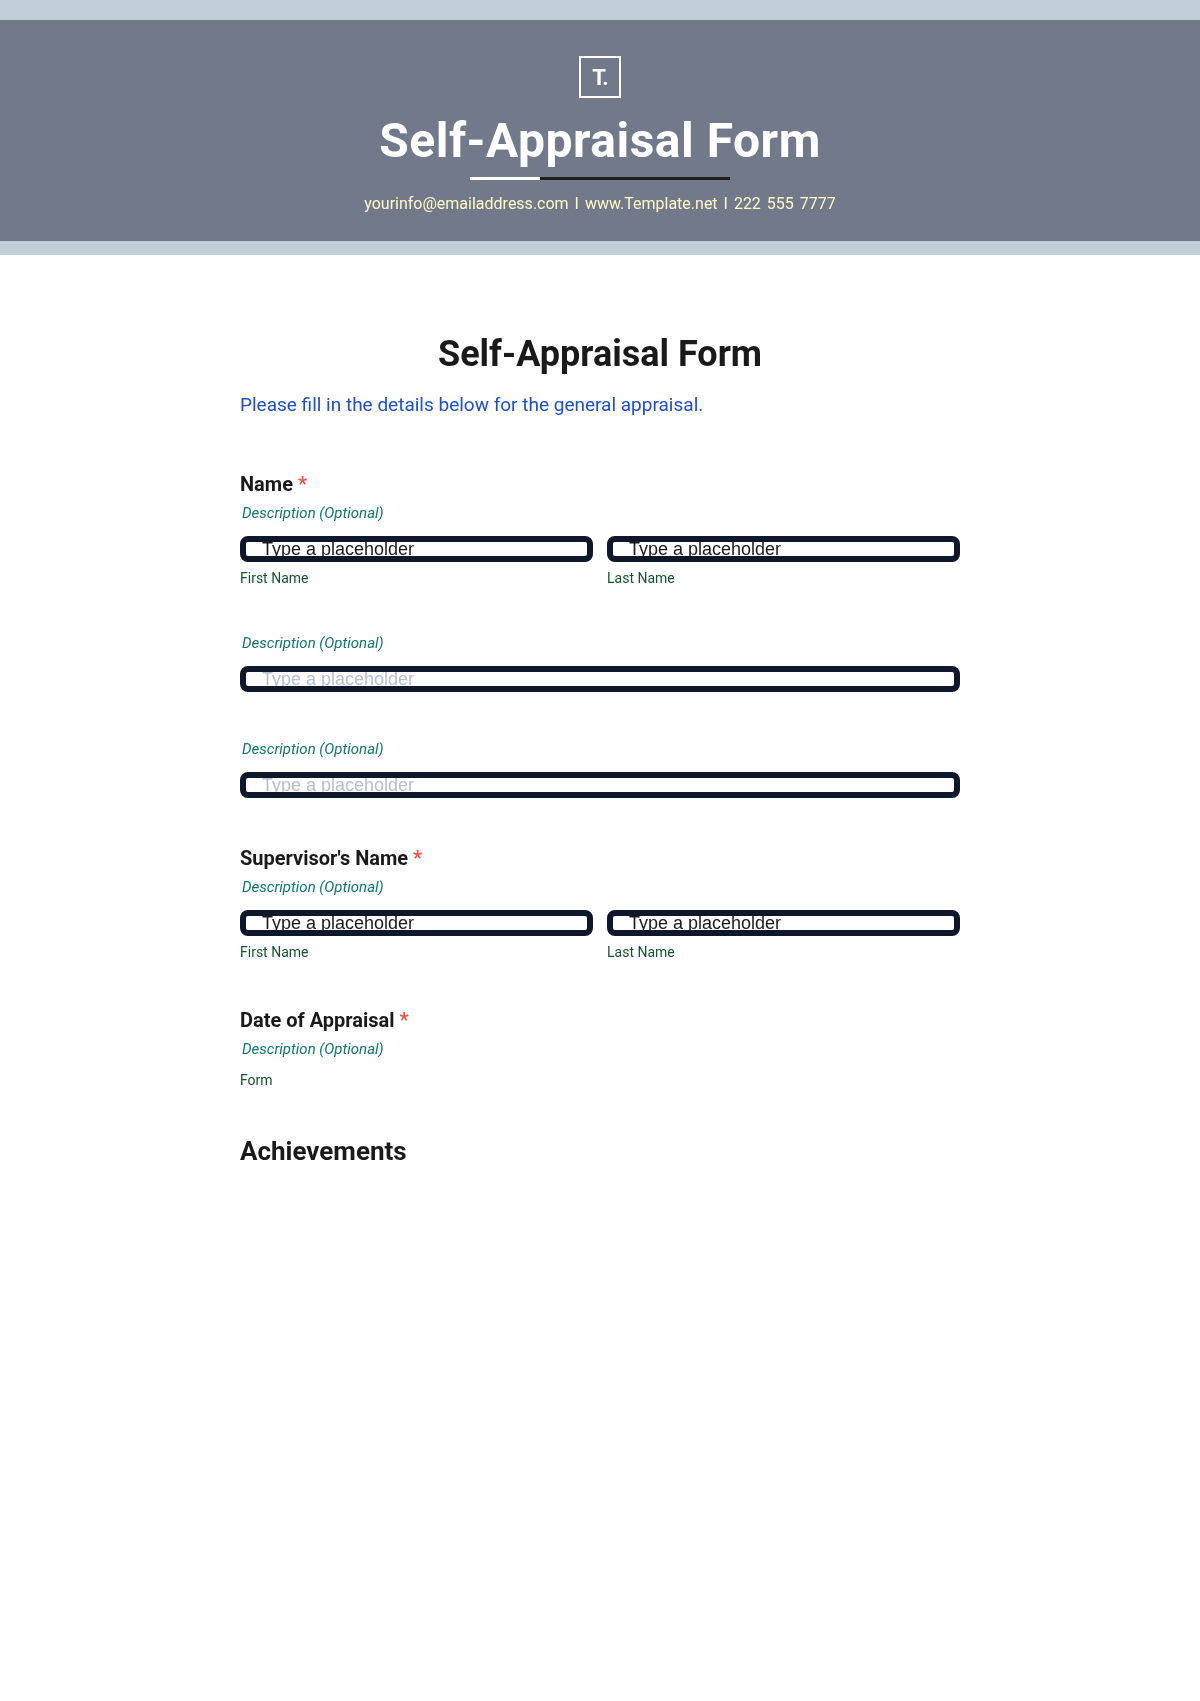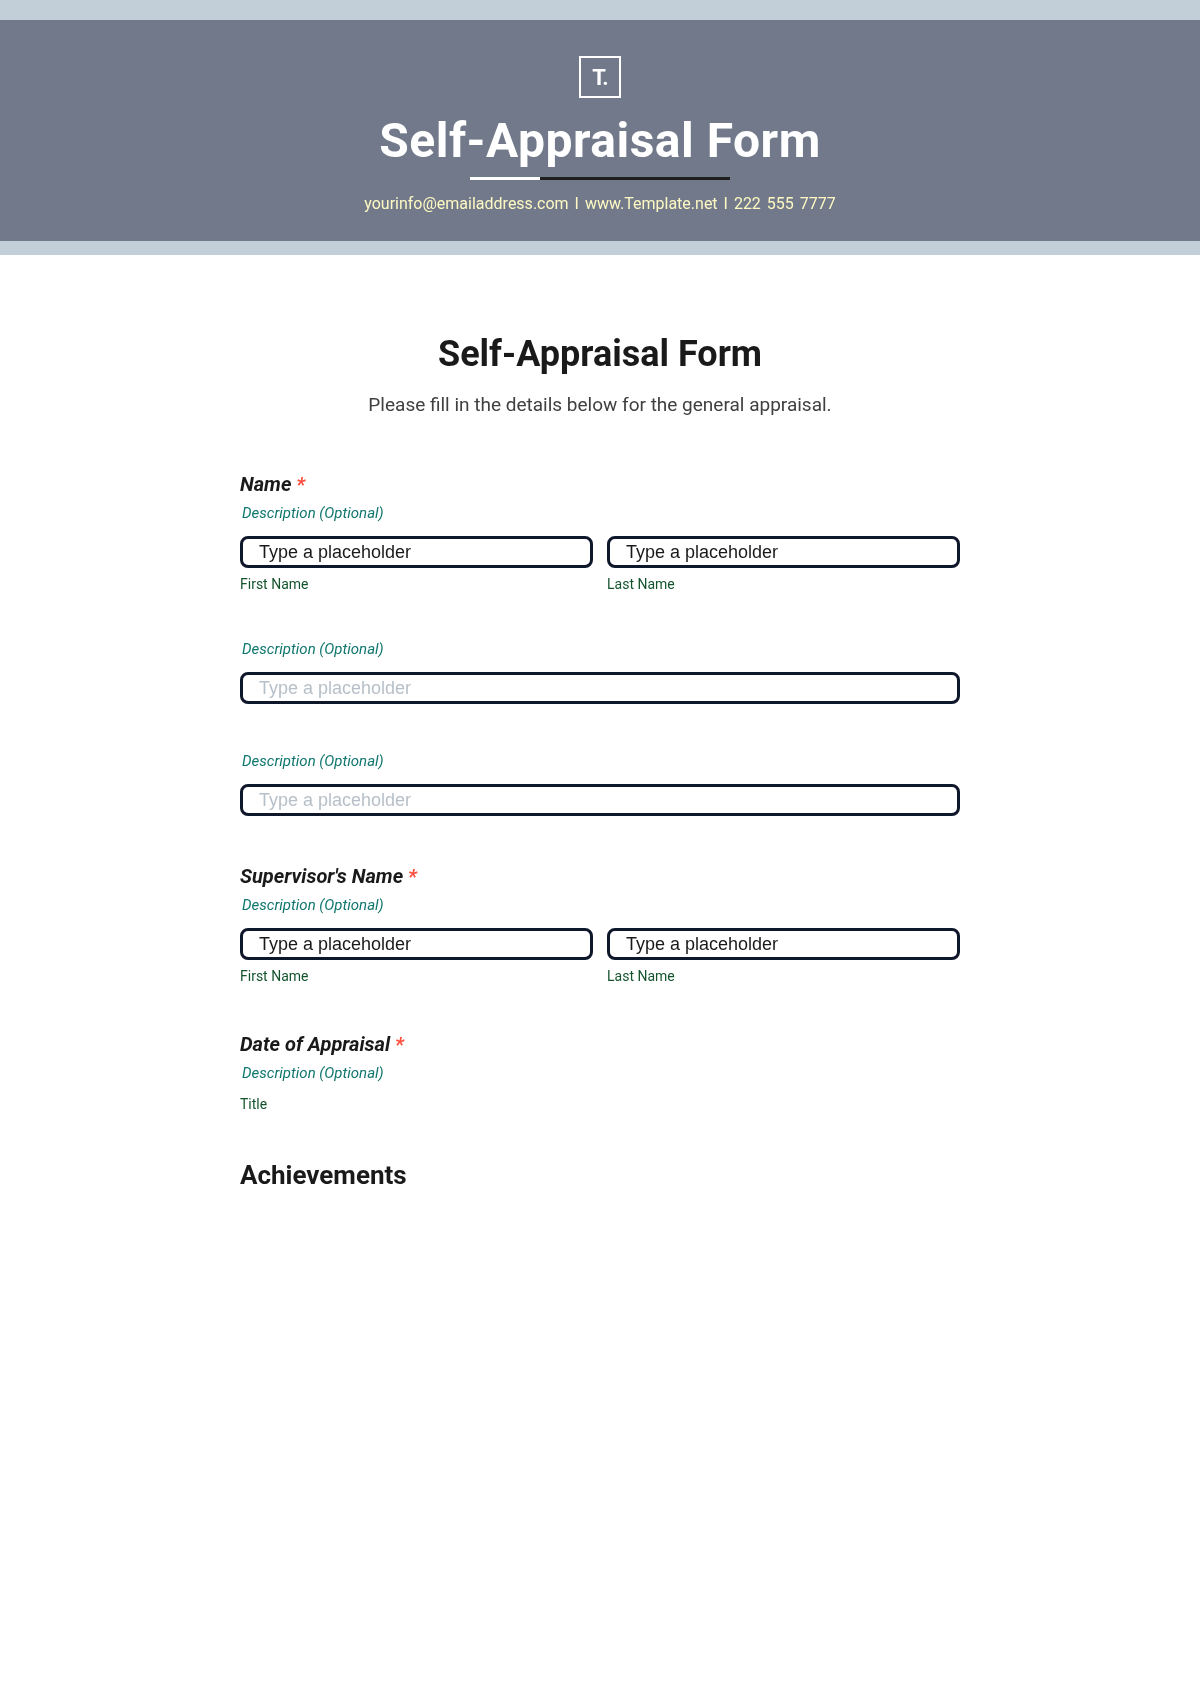--- a/index.html
+++ b/index.html
@@ -61,49 +61,48 @@
   }
   .form-title {
     font-size: 36px;
     font-weight: 700;
     text-align: center;
     color: #1a1a1a;
     margin-bottom: 18px;
   }
   .form-subtitle {
     font-size: 19px;
-    text-align: center;
-    color: #404040;
+    text-align: left;
+    color: #1d4ed8;
     margin-bottom: 56px;
   }
   .field-group { margin-bottom: 48px; }
   .field-label {
     font-size: 20px;
     font-weight: 700;
     color: #1a1a1a;
     margin-bottom: 8px;
-    font-style: italic;
   }
   .required { color: #ff4d3d; }
   .field-desc {
     font-size: 15px;
     font-style: italic;
     color: #0f766e;
     margin-bottom: 14px;
     margin-left: 2px;
   }
   .input-row {
     display: flex;
     gap: 14px;
   }
   .input-col { flex: 1; }
   .text-input {
     width: 100%;
-    height: 32px;
-    border: 3px solid #0f172a;
+    height: 26px;
+    border: 6px solid #0f172a;
     border-radius: 8px;
     padding: 0 16px;
     font-size: 18px;
     color: #1a1a1a;
     outline: none;
     background: #ffffff;
   }
   .text-input::placeholder { color: #b7c0c9; }
   .text-input.filled-look { color: #1a1a1a; }
   .text-input.filled-look::placeholder { color: #1a1a1a; }
@@ -187,18 +186,18 @@
       </div>
     </div>
   </div>
 
   <div class="field-group">
     <div class="field-label">
       <span>Date of Appraisal</span>
       <span class="required">*</span>
     </div>
     <div class="field-desc">Description (Optional)</div>
-    <div class="sublabel">Title</div>
+    <div class="sublabel">Form</div>
   </div>
 
   <div class="section-heading">Achievements</div>
 
 </div>
 
 </body></html>

